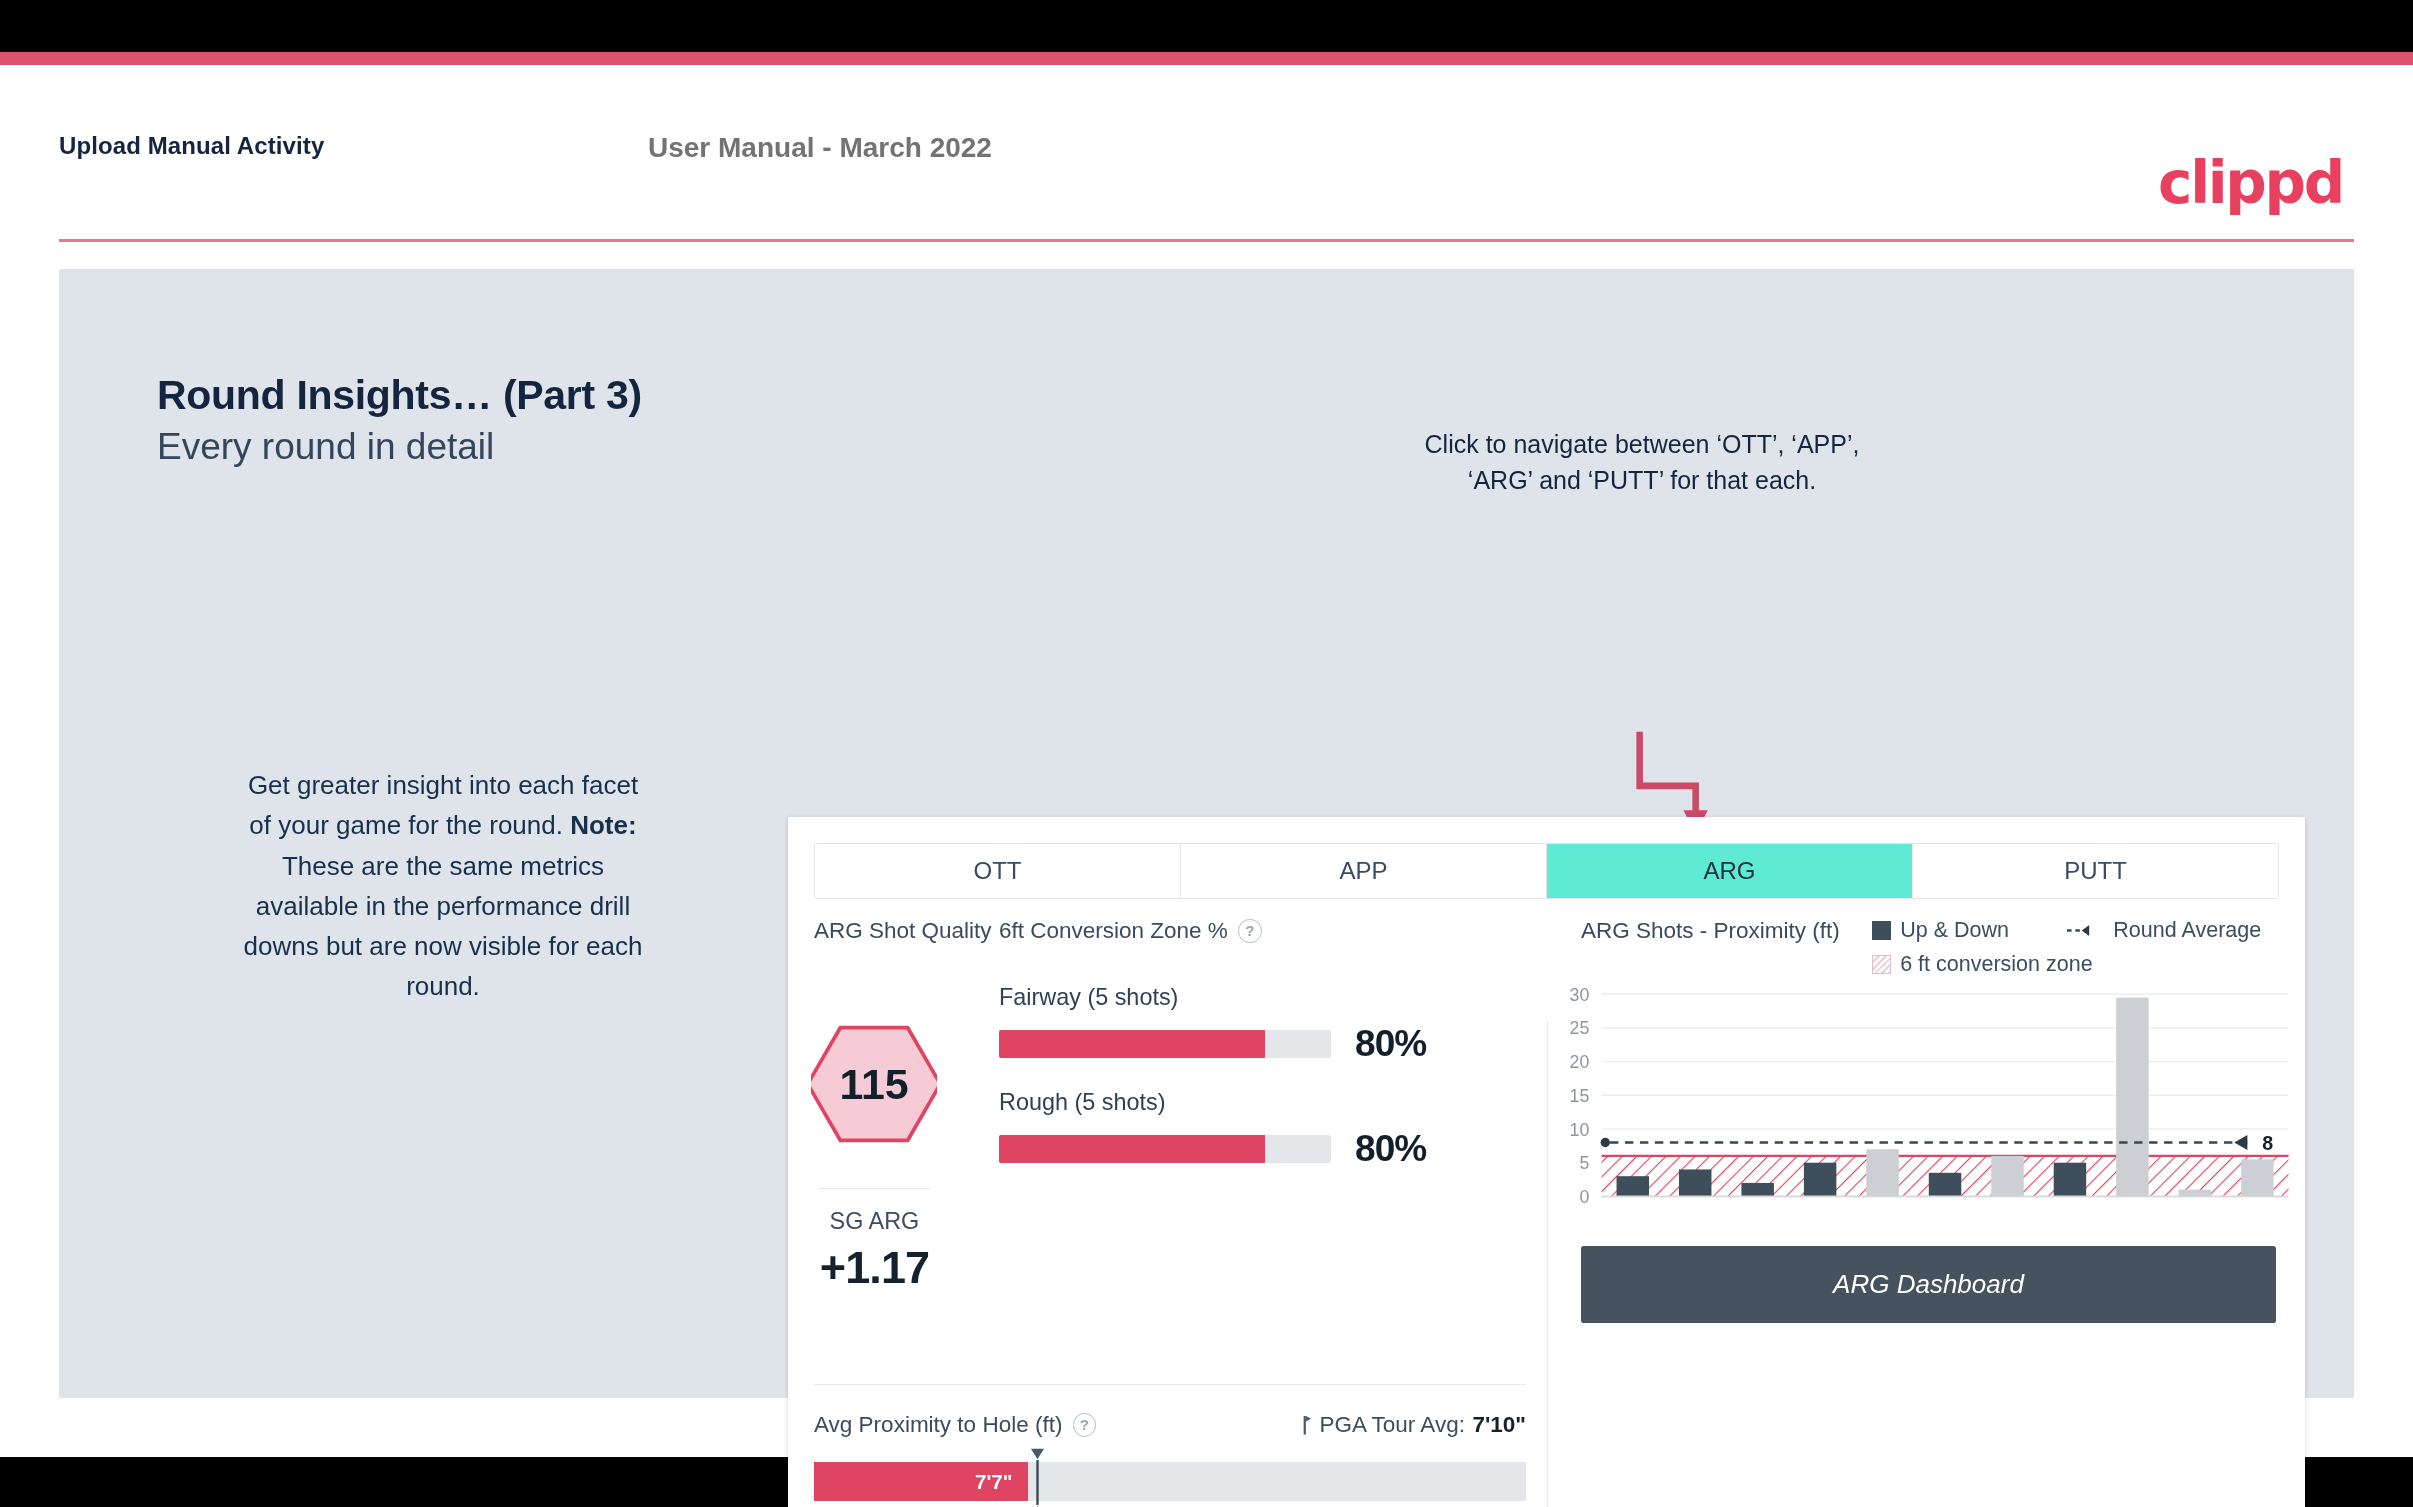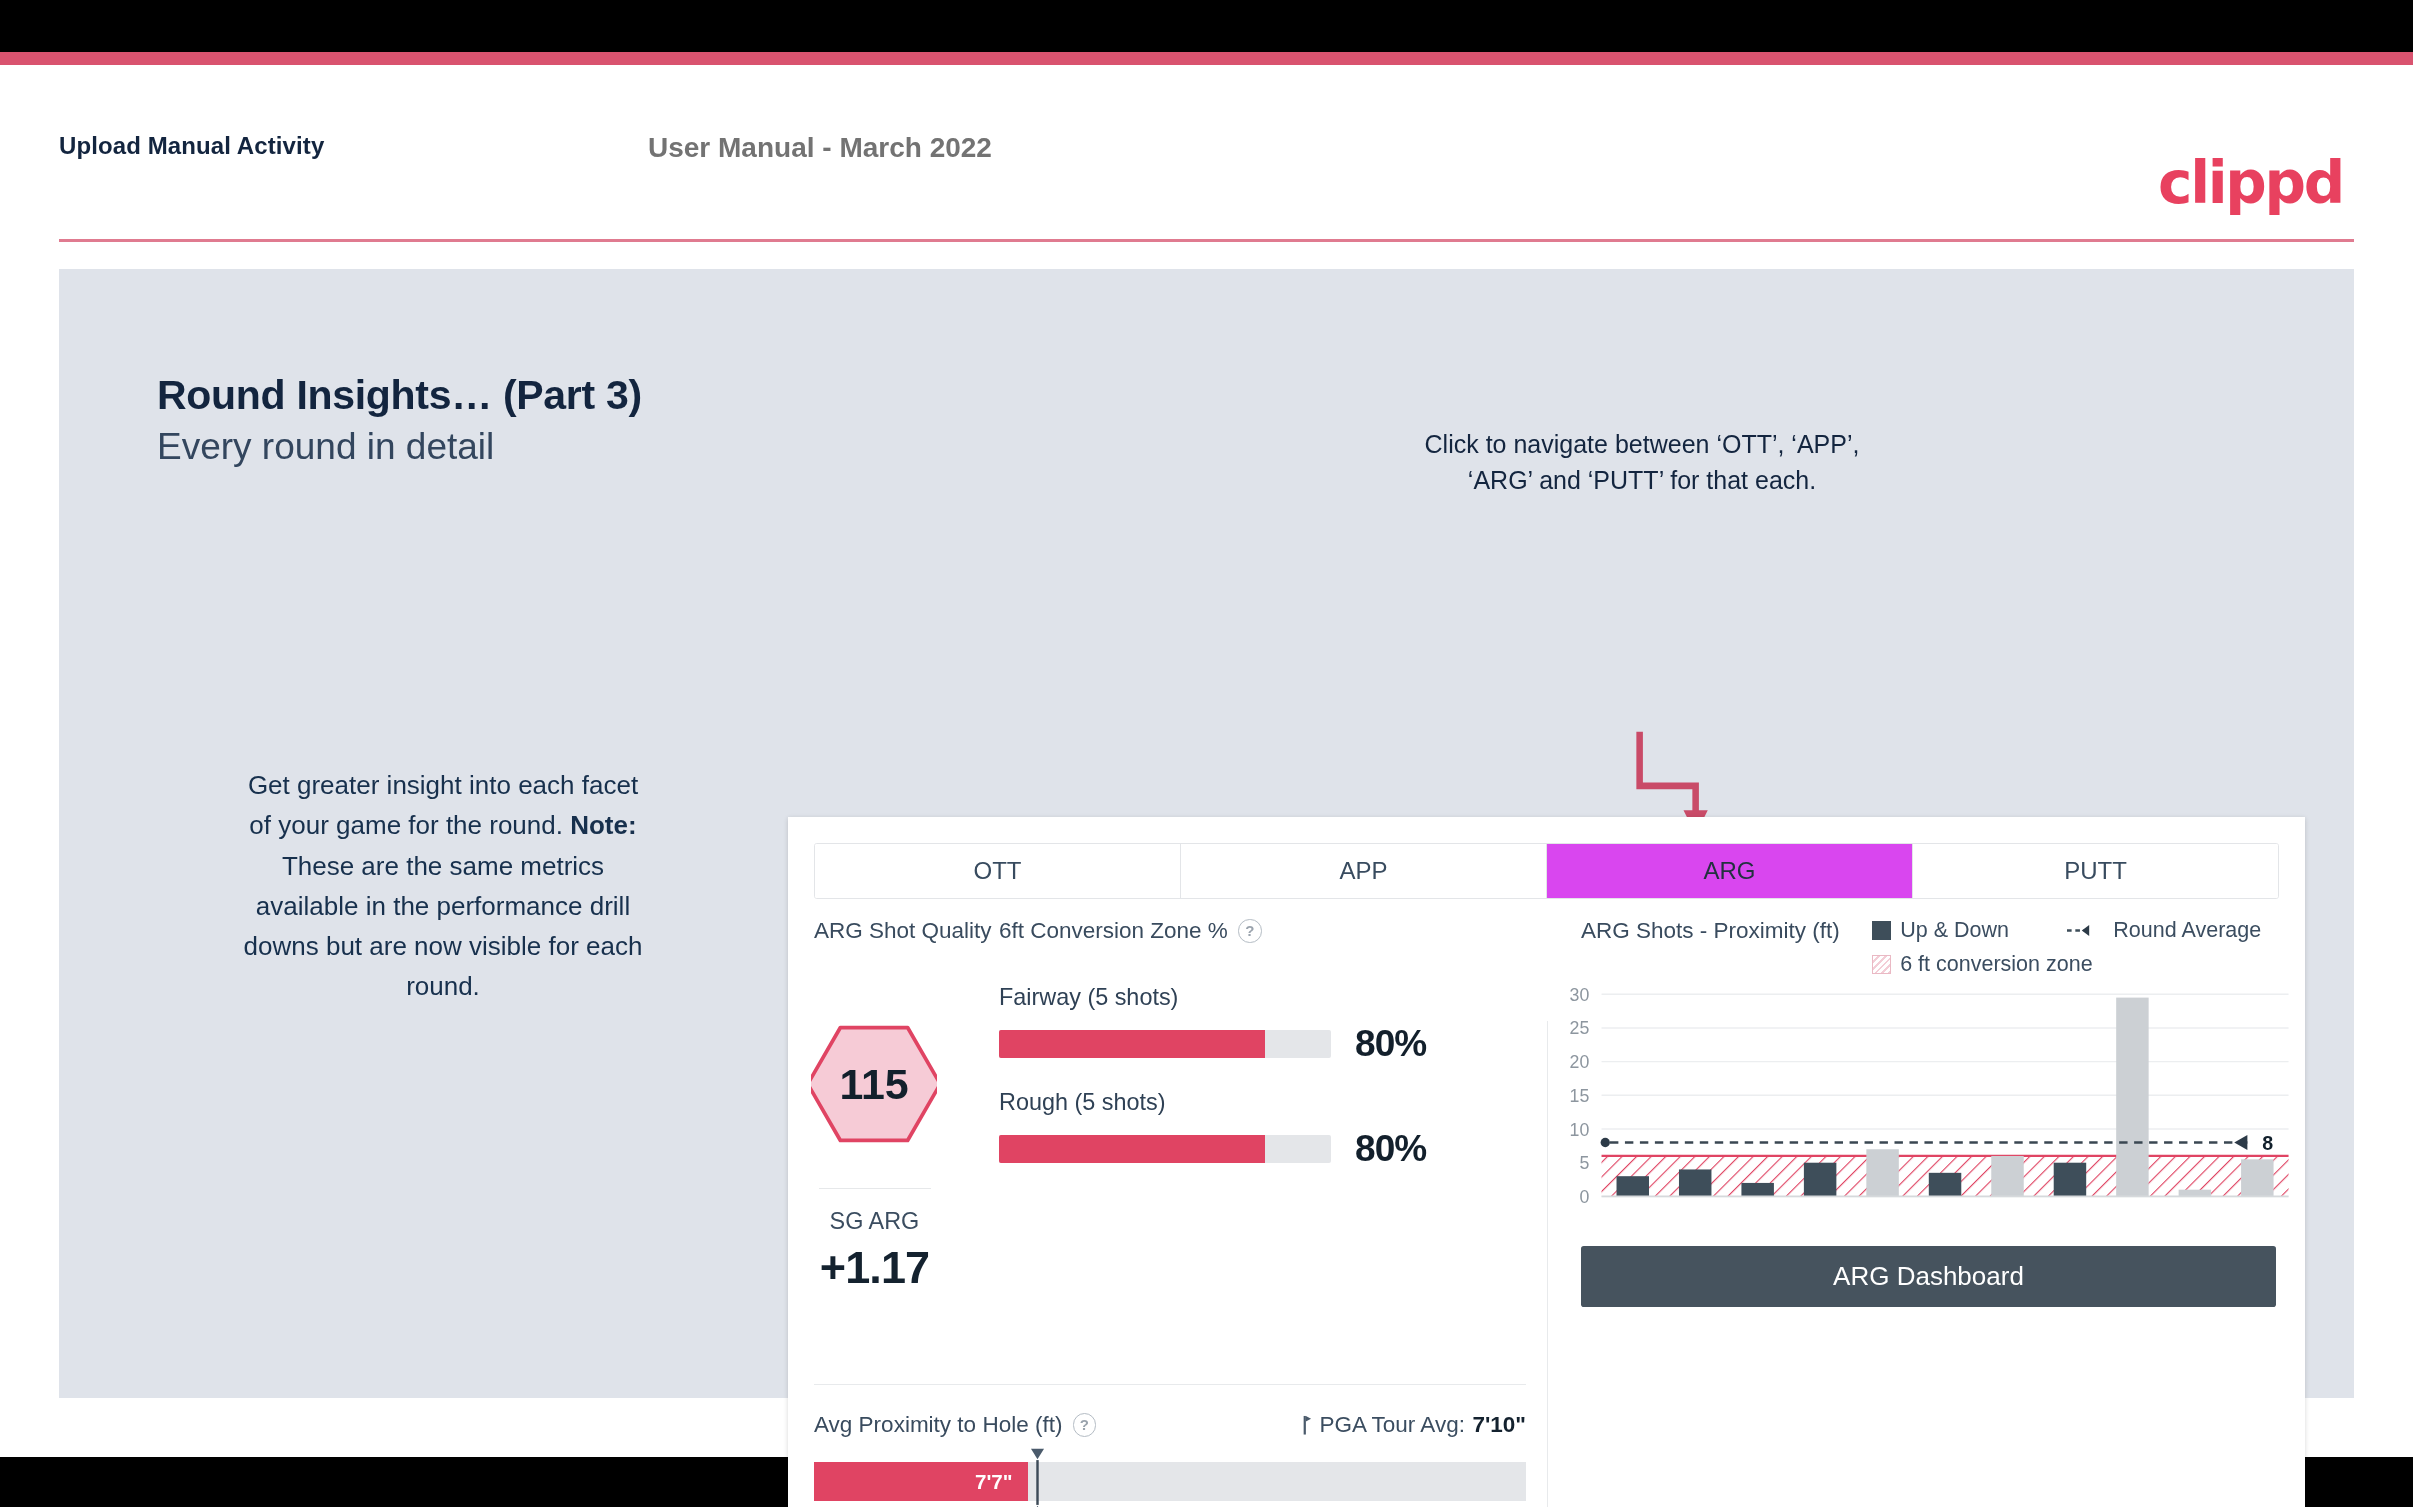--- a/index.html
+++ b/index.html
@@ -86,21 +86,21 @@
     overflow: hidden;
     background: #fff;
   }
   .tab {
     flex: 1 1 0; display: flex; align-items: center; justify-content: center;
     font-size: 24px; color: #384b5f;
     border-right: 0.9px solid #e3e5e8;
     background: #fff;
   }
   .tab:last-child { border-right: none; }
-  .tab.active { background: #d946ef; color: #22313f; }
+  .tab.active { background: #5eead4; color: #22313f; }
 
   .split {
     position: absolute; left: 0; top: 99px;
     width: 100%; height: 599px;
     display: flex;
   }
   .left-col { width: 759px; position: relative; }
   .divider {
     position: absolute; left: 759px; top: 105px;
     width: 0.9px; height: 487px; background: #e8eaec;
@@ -173,25 +173,26 @@
   .chart-title { font-size: 22.5px; color: #394b5e; }
   .lg-row { display: flex; align-items: center; gap: 9.4px; font-size: 21.5px; color: #3b4d60; }
   .lg-sw { width: 19px; height: 19px; background: #3e4e5a; }
   .lg-sw-hatch {
     width: 19px; height: 19px; border: 1.4px solid #eab9c4;
     background: repeating-linear-gradient(-45deg,#f3cdd6 0 1.9px,#fff 1.9px 4.7px);
   }
   .chart-area { position: absolute; left: 0; top: 67px; width: 768px; height: 234px; }
   .dash-btn {
     position: absolute; left: 34px; top: 330px;
-    width: 695px; height: 61px;
+    width: 695px; height: 77px;
     background: #46535e; color: #fff;
     display: flex; align-items: center; justify-content: center;
     font-size: 26px; border-radius: 2.8px;
     border: none;
+    font-style: italic;
   }
 </style>
 </head>
 <body>
 
 <div class="slide">
   <div class="topbar-accent"></div>
 
   <div class="hdr-left">Upload Manual Activity</div>
   <div class="hdr-center">User Manual - March 2022</div>

